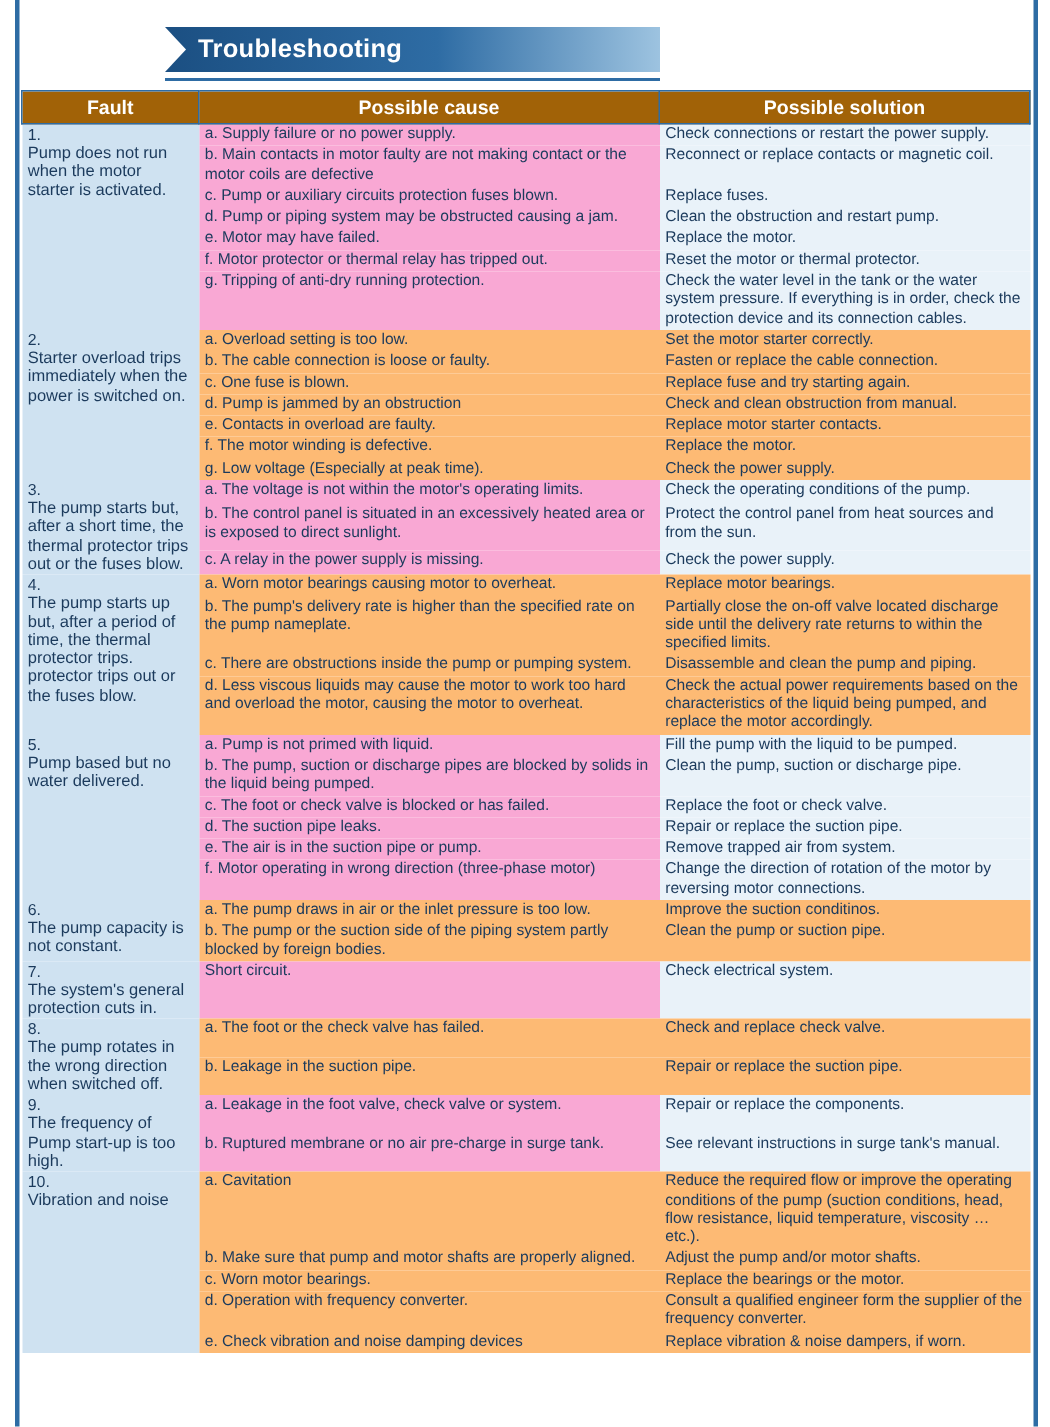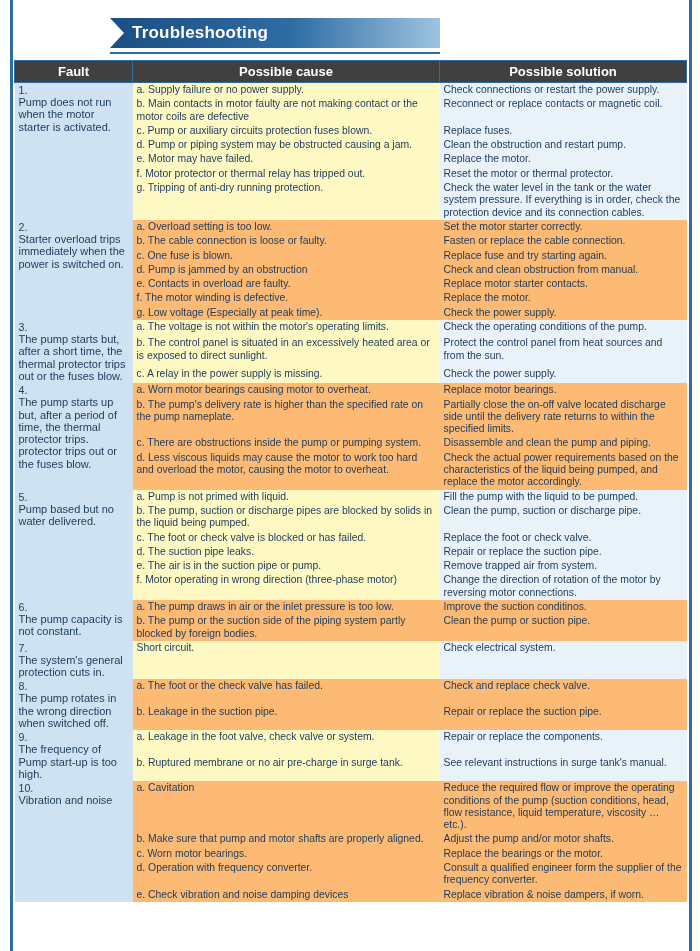--- a/index.html
+++ b/index.html
@@ -83,21 +83,21 @@
   table.tbl {
     position: absolute;
     left: 14px;
     top: 60px;
     width: 672px;
     border-collapse: collapse;
     table-layout: fixed;
     font-size: 10.4px;
   }
   table.tbl th {
-    background: #404040;
+    background: #a16207;
     color: #ffffff;
     font-size: 13px;
     font-weight: bold;
     height: 21px;
     text-align: center;
     border: 1px solid #2e6ca4;
     padding: 0;
   }
   table.tbl td {
     vertical-align: top;
@@ -117,21 +117,21 @@
   }
   .fault-num {
     font-size: 10.6px;
     line-height: 12px;
   }
   .fault-txt {
     font-size: 11px;
     line-height: 12.3px;
   }
   .cause-cell {
-    background: #fef9c3;
+    background: #f9a8d4;
     border-right: 1px solid #ffffff;
   }
   .sol-cell {
     background: #e9f2f9;
     margin-left: 39px;
   }
   .cause-cell.alt, .sol-cell.alt {
     background: #fdba74;
   }
   .row-line td {

